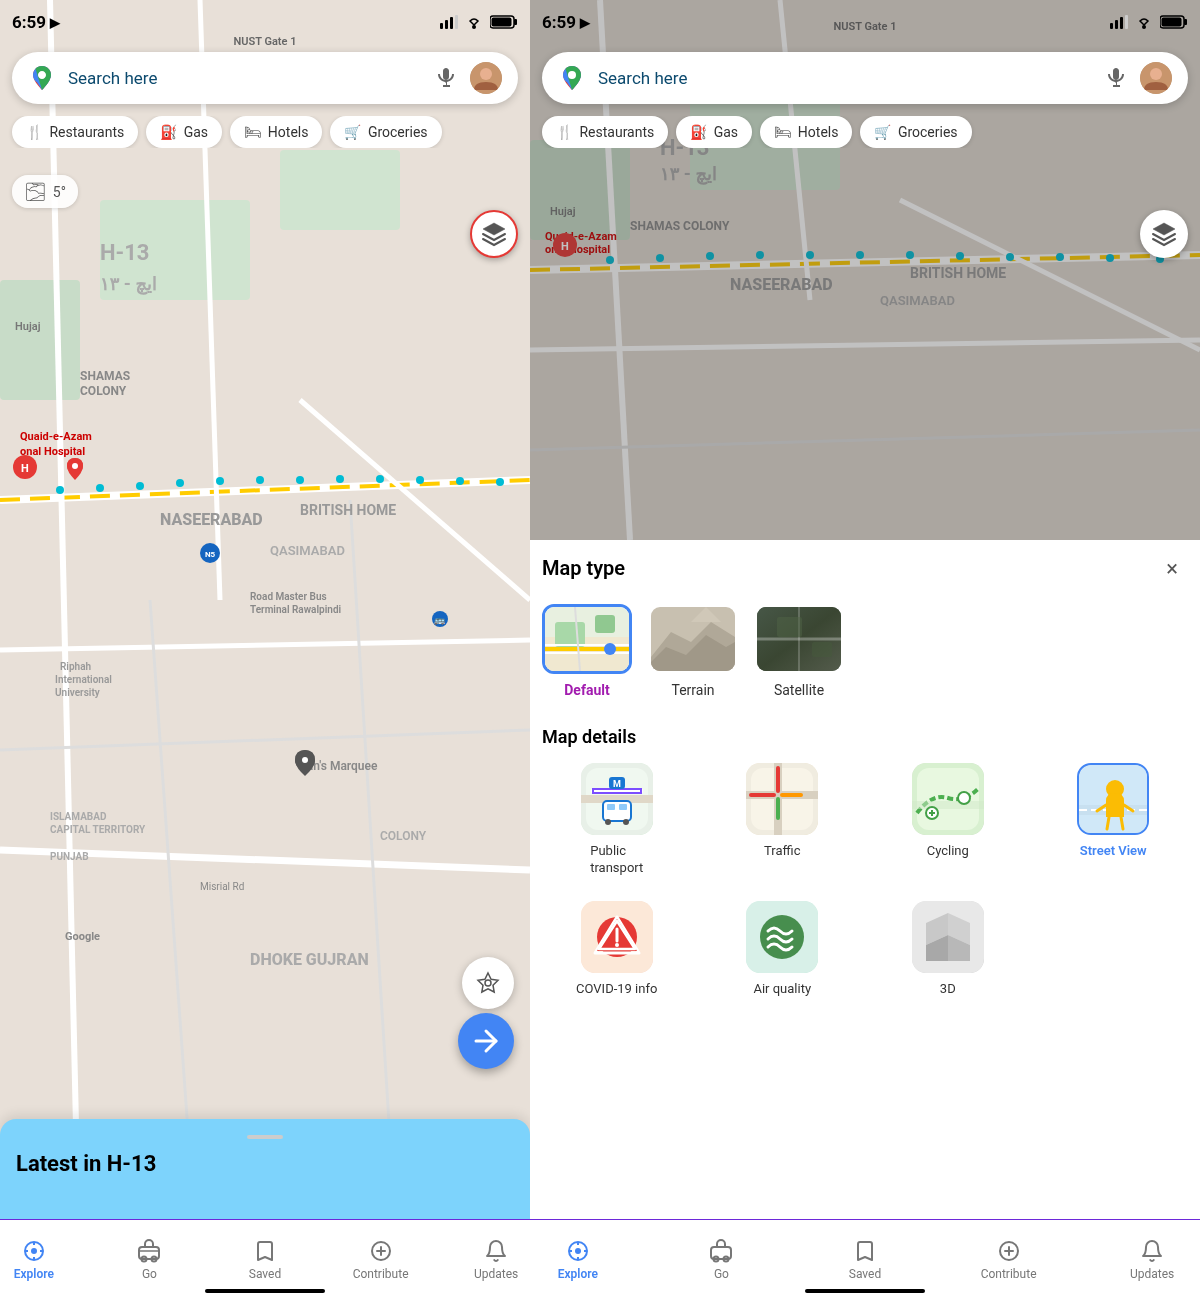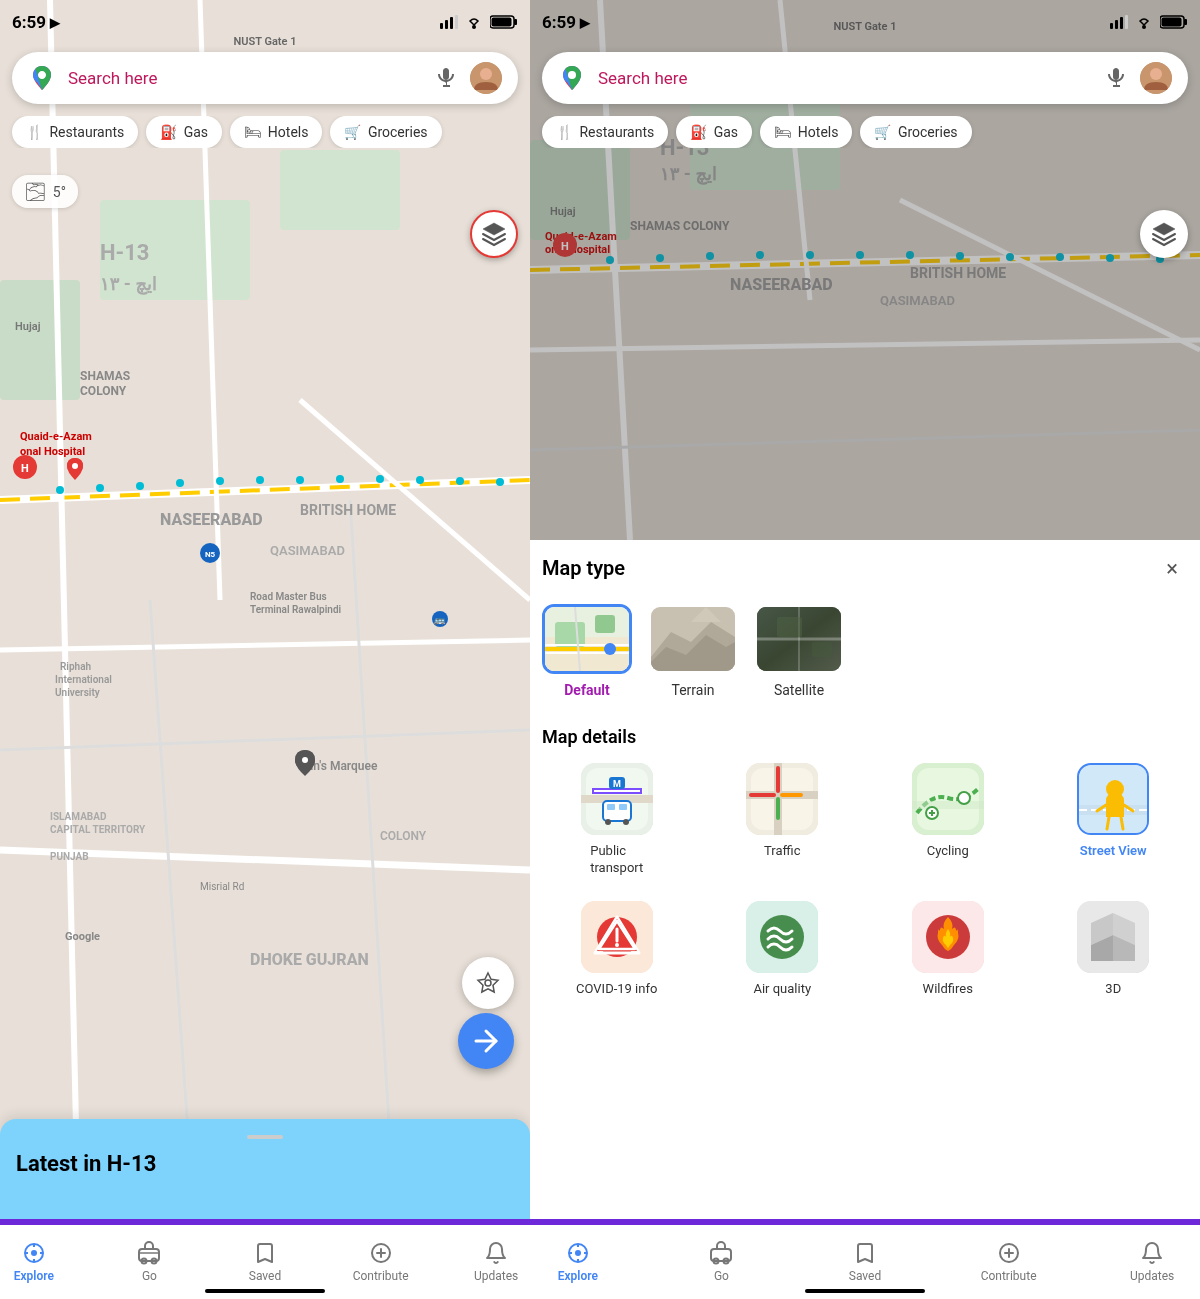--- a/index.html
+++ b/index.html
@@ -71,21 +71,21 @@
       align-items: center;
       padding: 0 16px;
       gap: 12px;
       z-index: 100;
       box-shadow: 0 2px 8px rgba(0,0,0,0.2);
     }
 
     .search-placeholder {
       flex: 1;
       font-size: 17px;
-      color: #be185d;
+      color: #0c4a6e;
     }
 
     .mic-icon, .avatar {
       width: 32px;
       height: 32px;
       flex-shrink: 0;
     }
 
     .avatar {
       border-radius: 50%;
@@ -224,21 +224,21 @@
 
     
     .bottom-nav {
       position: absolute;
       bottom: 0; left: 0; right: 0;
       height: 80px;
       background: #fff;
       display: flex;
       align-items: center;
       justify-content: space-around;
-      border-top: 6px solid #6d28d9;
+      border-top: 1px solid #6d28d9;
       z-index: 300;
       gap: 48px;
     }
 
     .nav-item {
       display: flex;
       flex-direction: column;
       align-items: center;
       gap: 4px;
       font-size: 12px;
@@ -962,32 +962,20 @@
             <circle cx="36" cy="36" r="22" fill="#2e7d32" opacity="0.85"></circle>
 
             <path d="M22 30 Q28 24 34 30 Q40 36 46 30" fill="none" stroke="#fff" stroke-width="3" stroke-linecap="round"></path>
             <path d="M22 38 Q28 32 34 38 Q40 44 46 38" fill="none" stroke="#fff" stroke-width="3" stroke-linecap="round"></path>
             <path d="M22 46 Q28 40 34 46 Q40 52 46 46" fill="none" stroke="#fff" stroke-width="3" stroke-linecap="round"></path>
           </svg>
         </div>
         <span class="detail-label">Air quality</span>
       </div>
 
-      <div class="detail-option">
-        <div class="detail-thumb thumb-wildfires">
-          <svg width="72" height="72" viewBox="0 0 72 72">
-            <rect width="72" height="72" fill="#fce8e8" rx="14"></rect>
-            <circle cx="36" cy="36" r="22" fill="#c62828" opacity="0.9"></circle>
-
-            <path d="M36 16 Q42 22 40 28 Q44 24 44 30 Q46 26 46 32 Q48 38 42 44 Q40 48 36 50 Q32 48 30 44 Q24 38 26 32 Q26 26 28 30 Q28 24 32 28 Q30 22 36 16Z" fill="#ff8f00"></path>
-            <path d="M36 28 Q39 32 38 36 Q40 33 41 37 Q42 41 38 44 Q37 46 36 47 Q35 46 34 44 Q30 41 31 37 Q32 33 34 36 Q33 32 36 28Z" fill="#ffcc02"></path>
-          </svg>
-        </div>
-        <span class="detail-label">Wildfires</span>
-      </div>
 
       <div class="detail-option">
         <div class="detail-thumb thumb-3d">
           <svg width="72" height="72" viewBox="0 0 72 72">
             <rect width="72" height="72" fill="#e8e8e8" rx="14"></rect>
 
             <polygon points="36,12 58,22 58,44 36,34" fill="#d0d0d0"></polygon>
 
             <polygon points="36,34 58,44 58,60 36,60" fill="#b8b8b8"></polygon>
 

